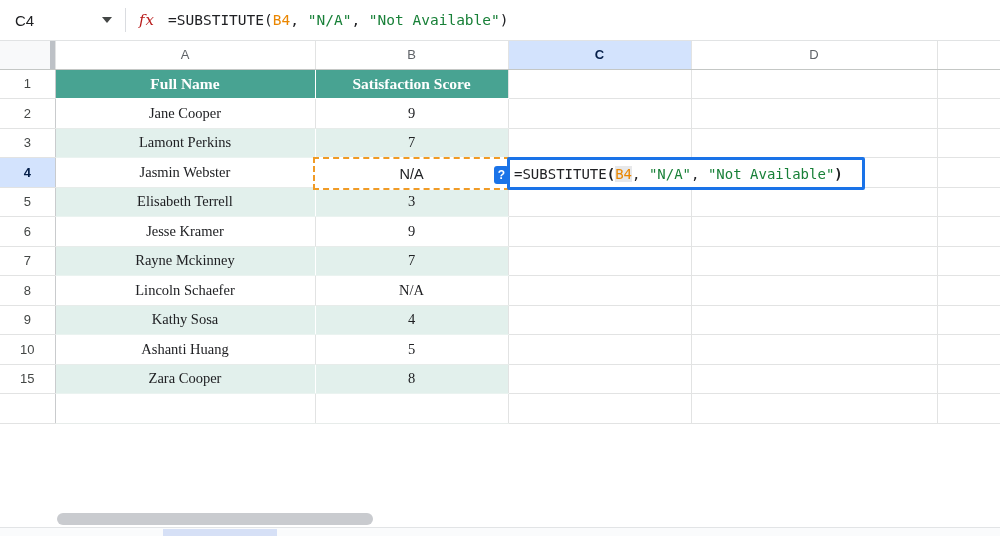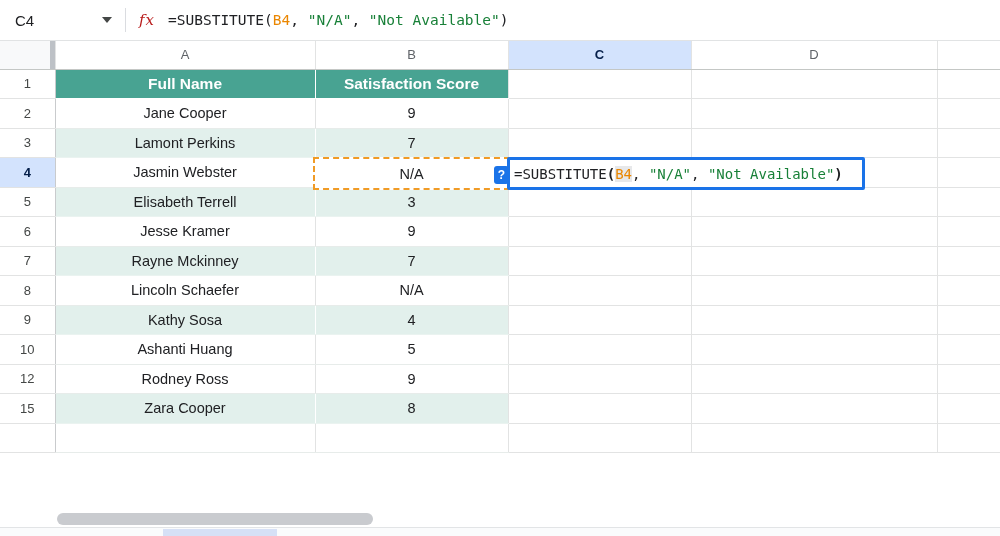--- a/index.html
+++ b/index.html
@@ -43,21 +43,21 @@
   tbody tr{height:29.5px;}
   tbody th.rh{background:#fff;font-size:13px;color:#444746;text-align:center;
     border-right:1px solid #C9CBCD;border-bottom:1px solid #E2E3E3;}
   tbody th.rh.active{background:var(--active-header-bg);color:var(--active-header-text);font-weight:bold;}
   td{font-size:14.5px;text-align:center;border-right:1px solid #E2E3E3;border-bottom:1px solid #E2E3E3;}
   tr.hdr td.ca,tr.hdr td.cb{background:var(--header-teal);color:#fff;font-weight:bold;font-size:15.5px;
     border-bottom-color:#fff;}
   tr.hdr td.ca{border-right-color:#fff;}
   tr.band td.ca,tr.band td.cb{background:var(--band-teal);border-bottom-color:#EAF3F0;}
   tr.band td.ca{border-right-color:#fff;}
-  td.ca,td.cb{border-bottom-color:#E7ECEA;}
+  td.ca,td.cb{border-bottom-color:#E7ECEA;font-family:Liberation Serif, serif;}
   td.ce{border-right:none;}
 
   
   .b4-box{position:absolute;left:313px;top:157px;width:197px;height:33px;background:#fff;
     border:2px dashed var(--range-dash-orange);display:flex;align-items:center;justify-content:center;
     font-size:14.5px;color:#202124;}
   .helper-badge{position:absolute;left:494px;top:166px;width:15px;height:18px;
     background:var(--selection-blue);border-radius:3px;color:#fff;font-size:12px;font-weight:bold;
     display:flex;align-items:center;justify-content:center;cursor:pointer;}
   .c4-editor{position:absolute;left:507px;top:157px;width:358px;height:33px;background:#fff;
@@ -179,28 +179,20 @@
           <td class="ce"></td>
     </tr>
     <tr>
       <th class="rh">10</th>
       <td class="ca">Ashanti Huang</td>
       <td class="cb">5</td>
       <td class="cc"></td>
           <td class="cd"></td>
           <td class="ce"></td>
     </tr>
-    <tr>
-      <th class="rh">12</th>
-      <td class="ca">Rodney Ross</td>
-      <td class="cb">9</td>
-      <td class="cc"></td>
-          <td class="cd"></td>
-          <td class="ce"></td>
-    </tr>
     <tr class="band">
       <th class="rh">15</th>
       <td class="ca">Zara Cooper</td>
       <td class="cb">8</td>
       <td class="cc"></td>
           <td class="cd"></td>
           <td class="ce"></td>
     </tr>
     <tr>
       <th class="rh"></th>

